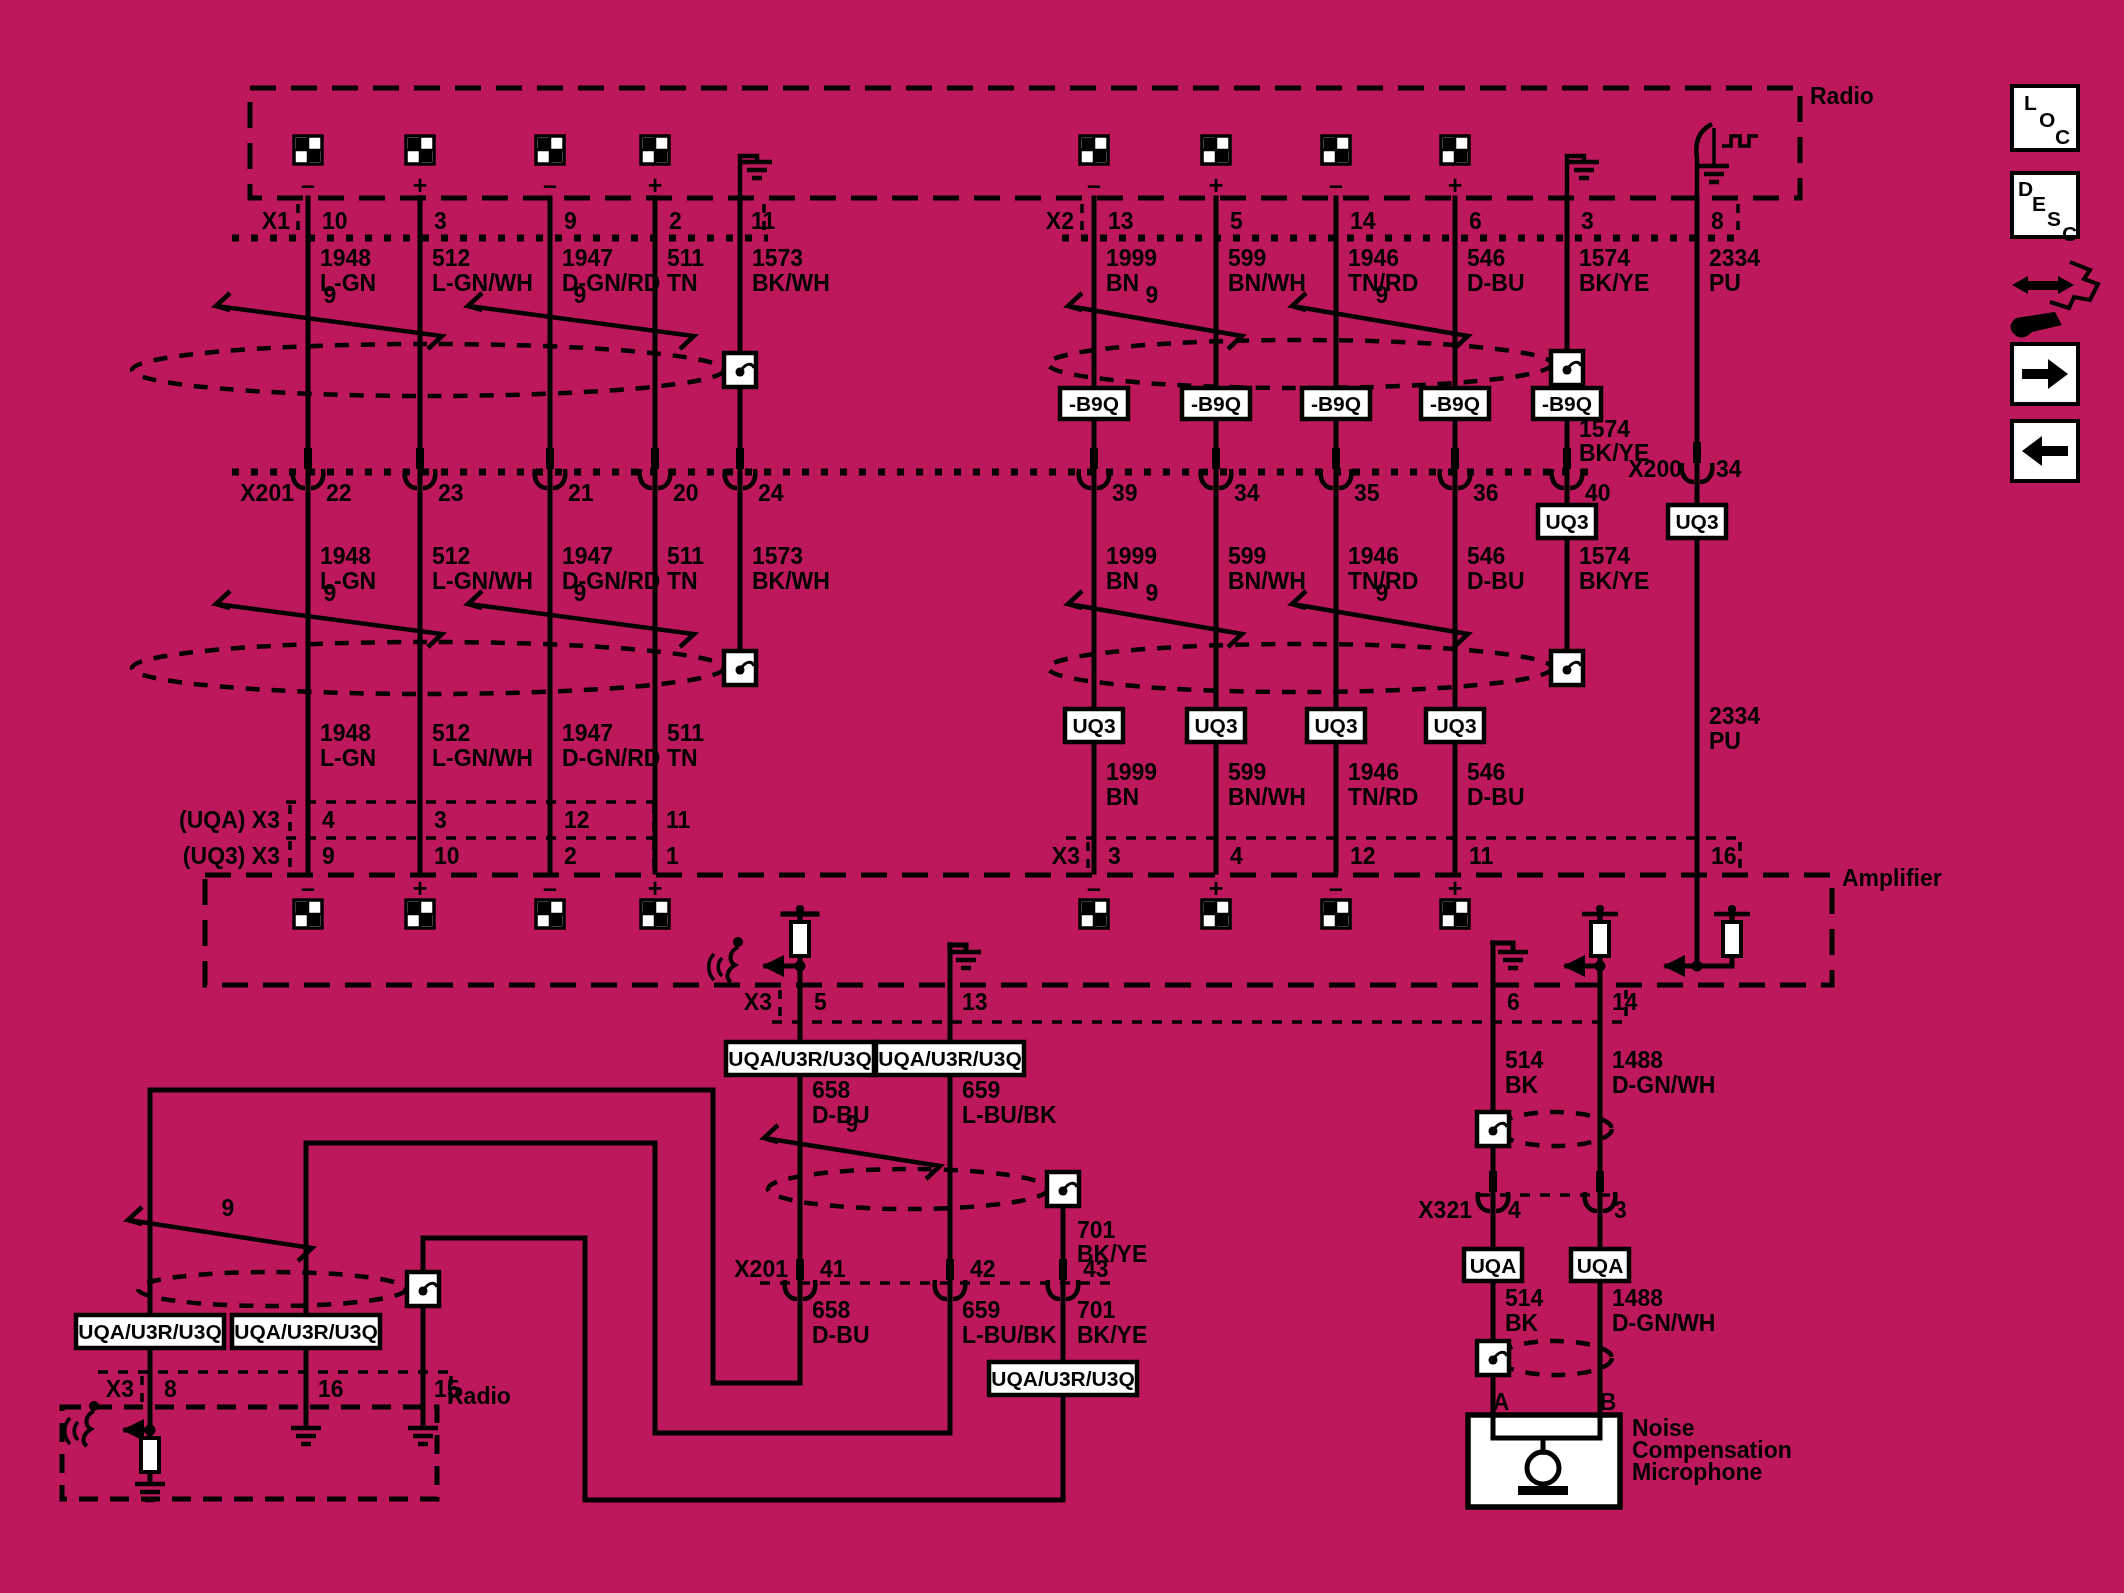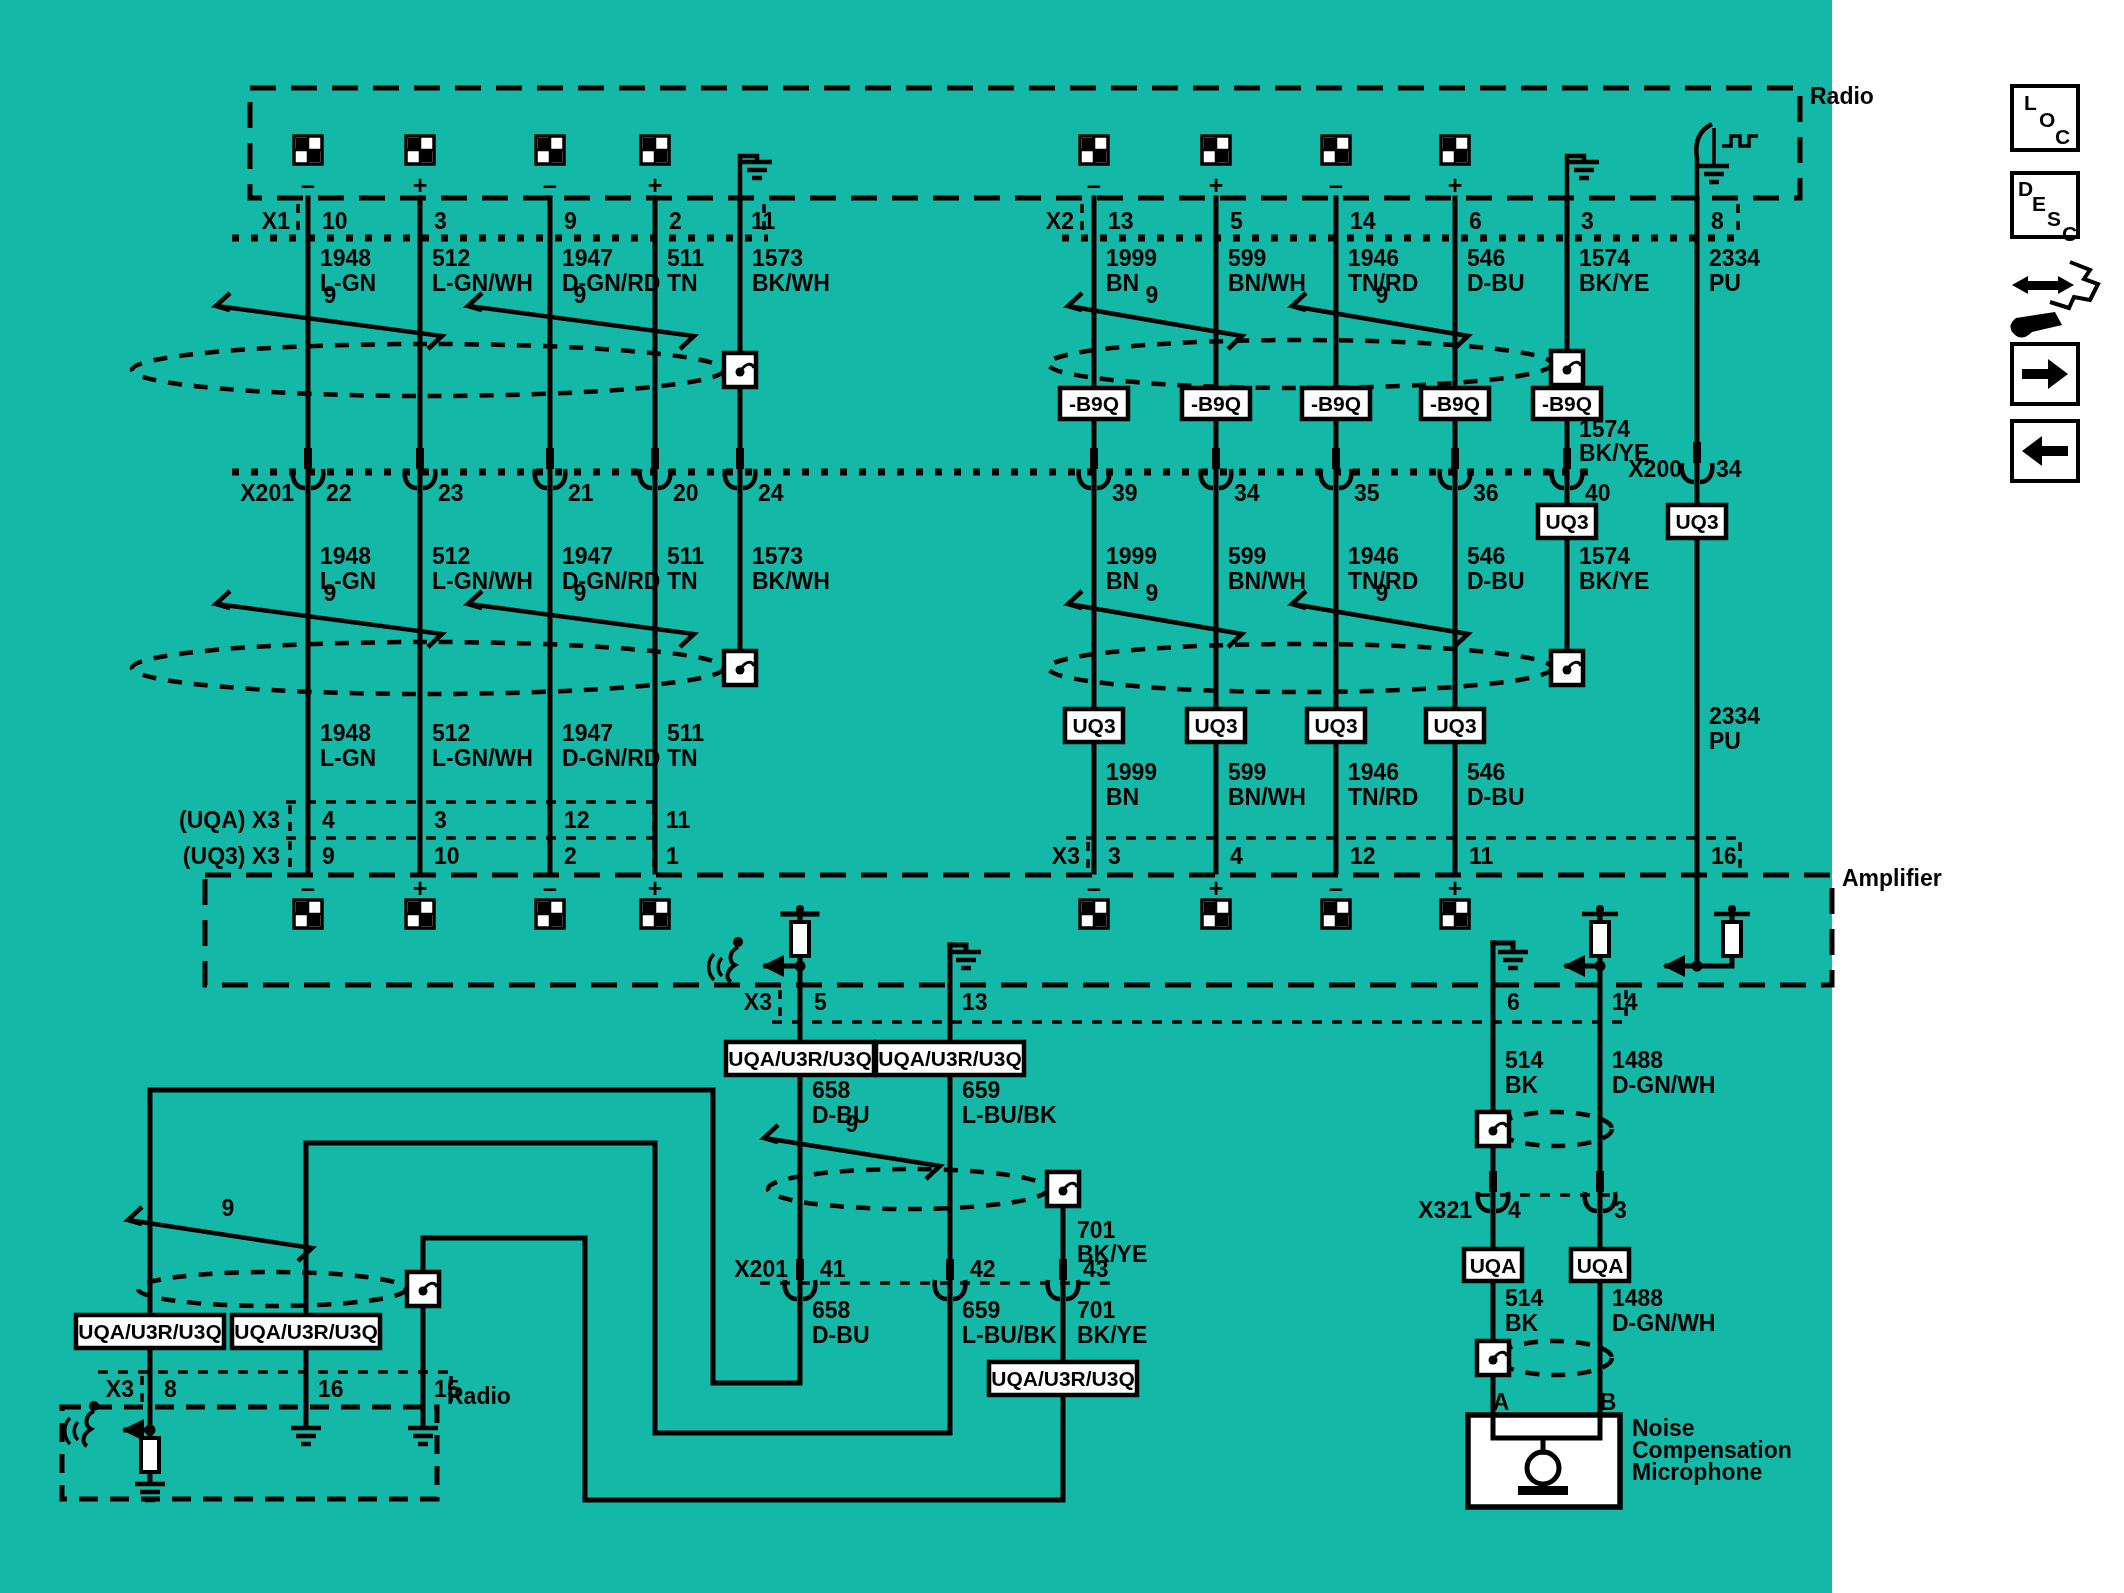--- a/index.html
+++ b/index.html
@@ -1,16 +1,16 @@
 <!DOCTYPE html>
 <html><head>
 <meta charset="utf-8">
 <style>
   html,body{margin:0;padding:0;background:#fff;}
-  .stage{width:1832px;height:1593px;position:relative;background:#14b8a6;}
+  .stage{width:2124px;height:1593px;position:relative;background:#be185d;}
   svg{display:block;}
   text{font-family:"Liberation Sans",sans-serif;font-weight:bold;fill:#000;font-size:23px;}
   .t21{font-size:21px;} .t24{font-size:25px;}
   .mid{text-anchor:middle;} .end{text-anchor:end;}
   .w{stroke:#000;stroke-width:5;fill:none;stroke-linecap:square;}
   .boxdash{stroke:#000;stroke-width:5;fill:none;stroke-dasharray:26 15;}
   .boxdash2{stroke:#000;stroke-width:5;fill:none;stroke-dasharray:19 12;}
   .strip{stroke:#000;stroke-width:7;fill:none;stroke-dasharray:7 12;}
   .strip2{stroke:#000;stroke-width:3.5;fill:none;stroke-dasharray:10 10;}
   .tick{stroke:#000;stroke-width:3.5;fill:none;stroke-dasharray:9 8;}

